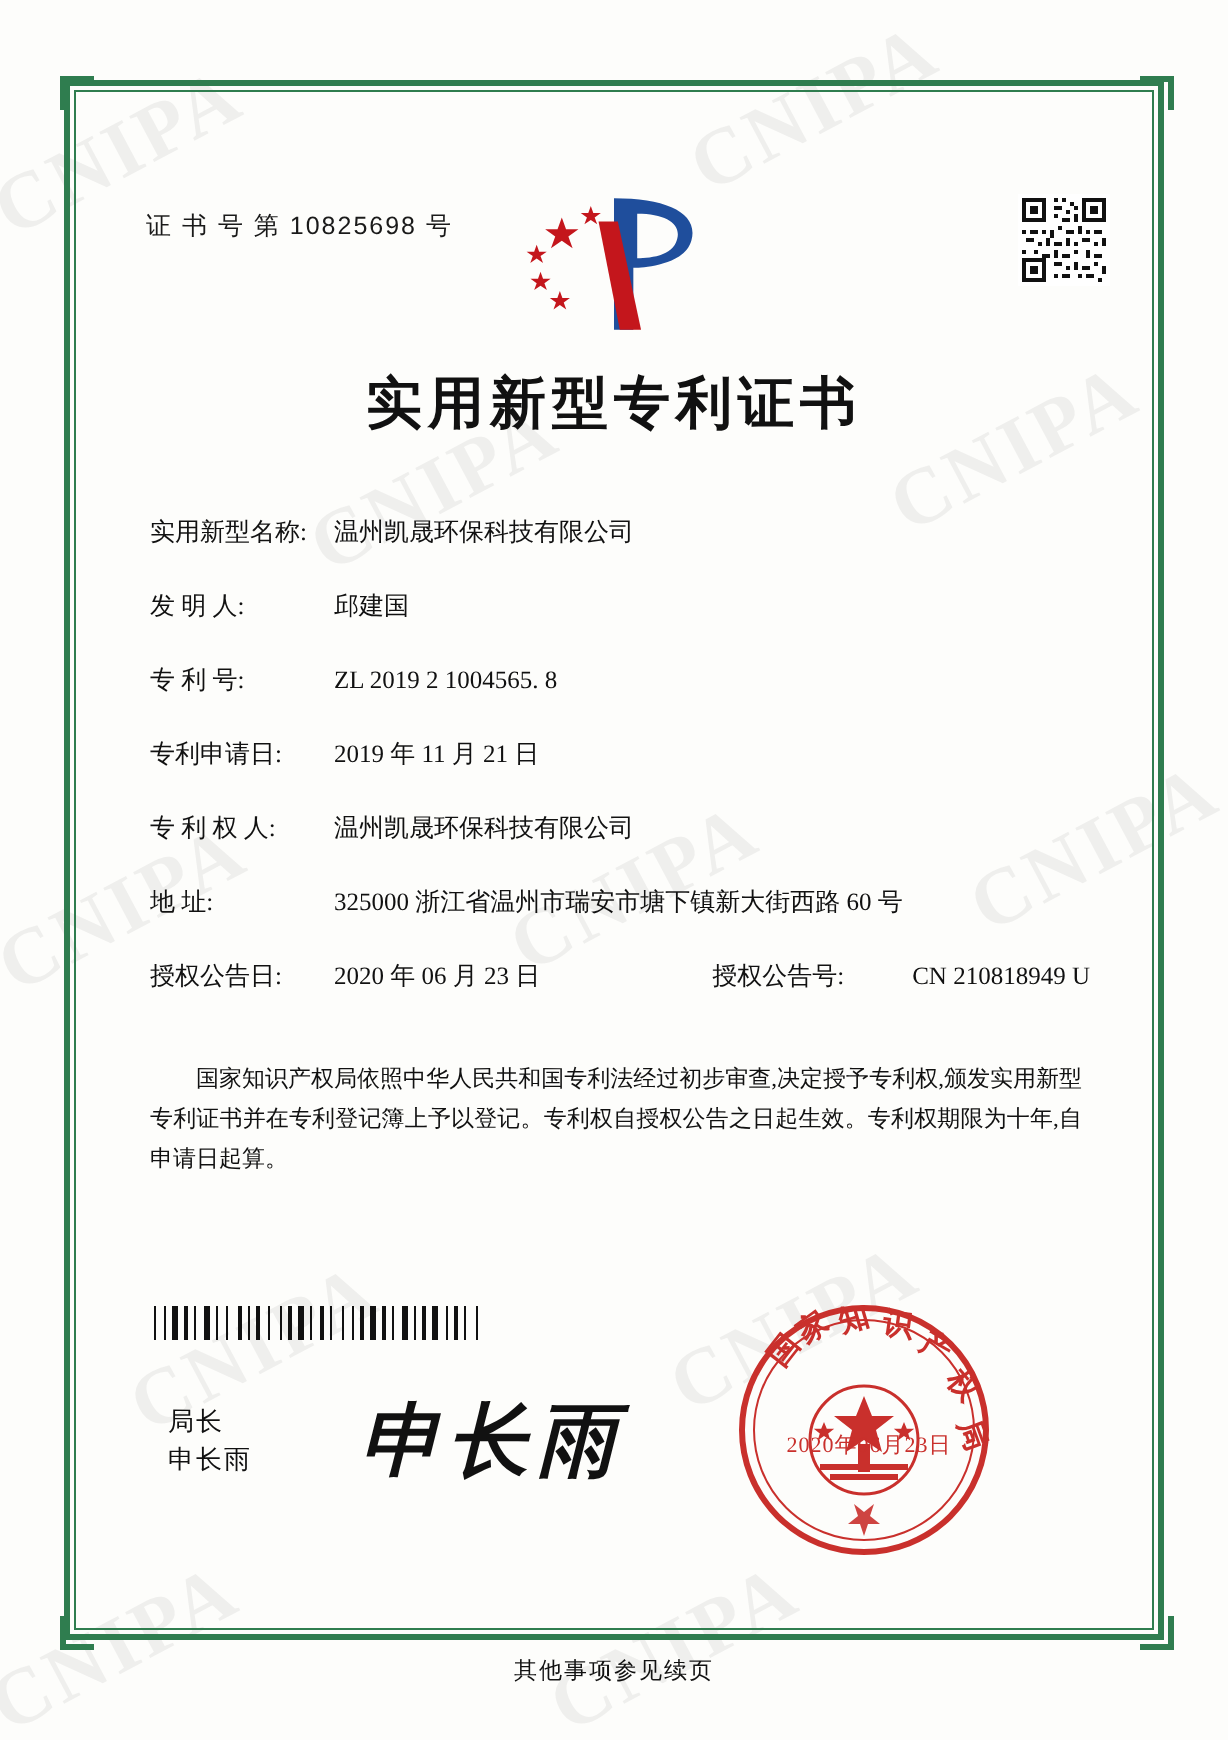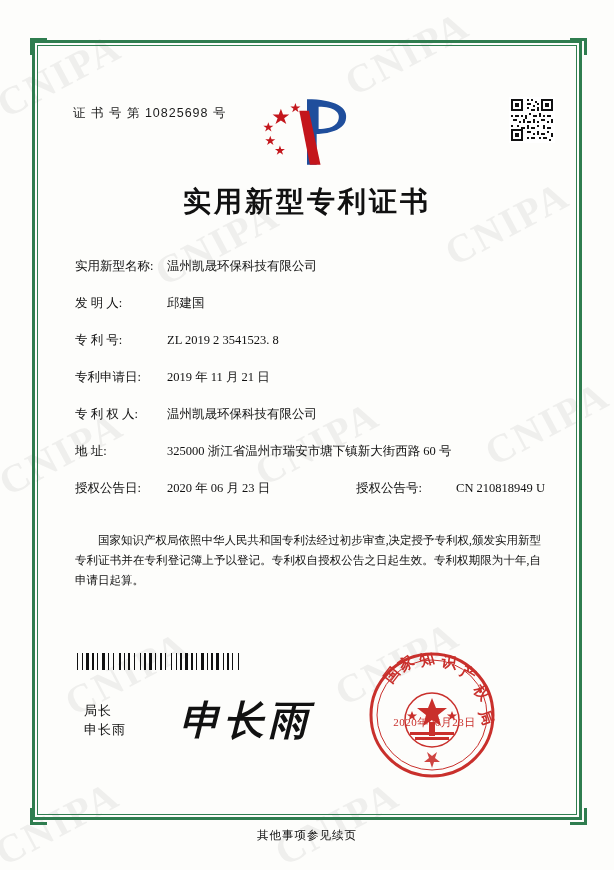--- a/index.html
+++ b/index.html
@@ -367,21 +367,21 @@
     <div class="row">
       <span class="lbl">实用新型名称:</span>
       <span class="val">温州凯晟环保科技有限公司</span>
     </div>
     <div class="row">
       <span class="lbl">发  明  人:</span>
       <span class="val">邱建国</span>
     </div>
     <div class="row">
       <span class="lbl">专  利  号:</span>
-      <span class="val">ZL 2019 2 3541523. 8</span>
+      <span class="val">ZL 2019 2 1004565. 8</span>
     </div>
     <div class="row">
       <span class="lbl">专利申请日:</span>
       <span class="val">2019 年 11 月 21 日</span>
     </div>
     <div class="row">
       <span class="lbl">专 利 权 人:</span>
       <span class="val">温州凯晟环保科技有限公司</span>
     </div>
     <div class="row">

